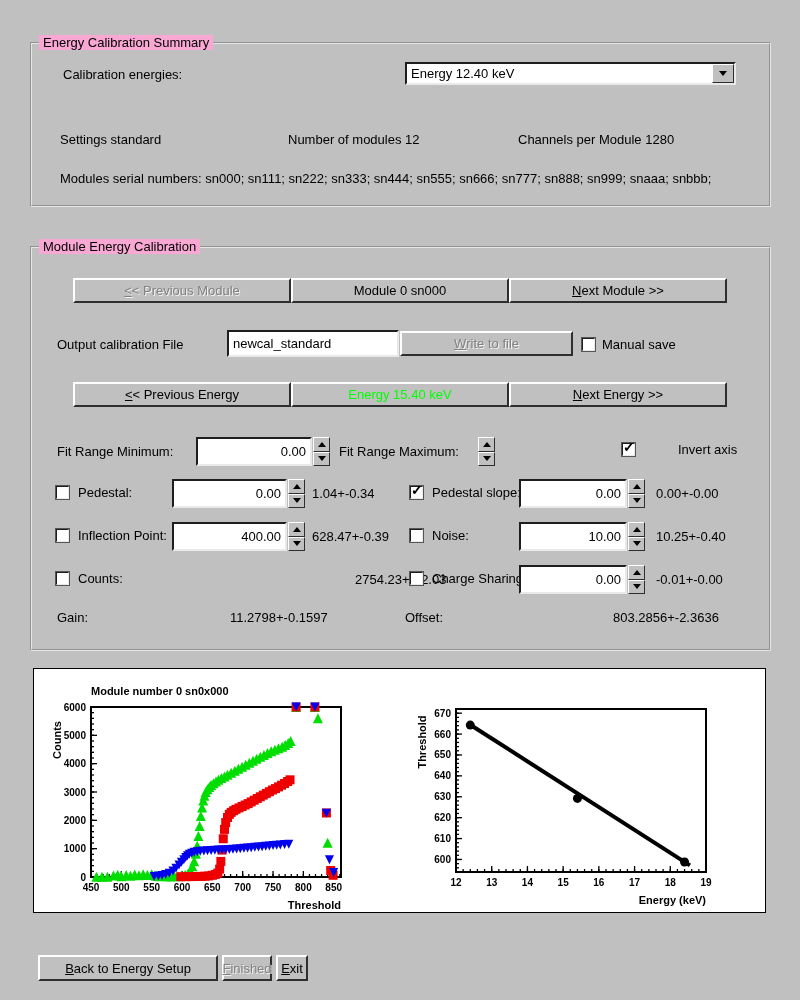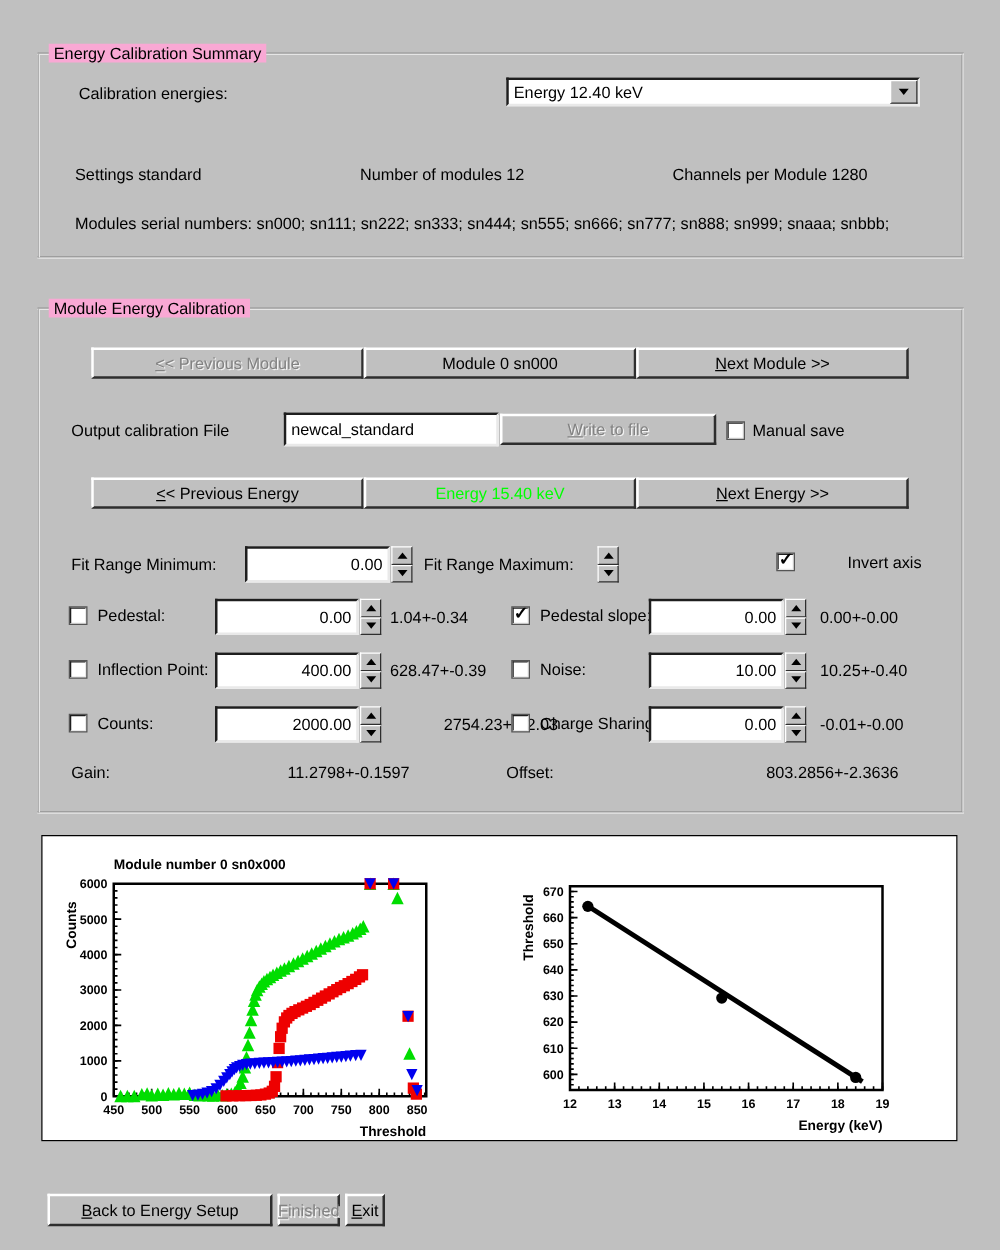--- a/index.html
+++ b/index.html
@@ -50,21 +50,21 @@
   </div>
   <span class="lbl" style="left:63px;top:67px;">Calibration energies:</span>
   <div class="combo" style="left:405px;top:62px;width:331px;height:23px;">
     <span class="combo-text">Energy 12.40 keV</span>
     <span class="combo-btn">
         <i class="arr-dn"></i>
       </span>
   </div>
   <span class="lbl" style="left:60px;top:132px;">Settings standard</span>
   <span class="lbl" style="left:288px;top:132px;">Number of modules 12</span>
-  <span class="lbl" style="left:538px;top:132px;">Channels per Module 1280</span>
+  <span class="lbl" style="left:518px;top:132px;">Channels per Module 1280</span>
   <span class="lbl" style="left:60px;top:171px;">Modules serial numbers: sn000; sn111; sn222; sn333; sn444; sn555; sn666; sn777; sn888; sn999; snaaa; snbbb;</span>
 
   <div class="groupbox" style="left:30px;top:246px;width:737px;height:401px;">
     <span class="gb-title">Module Energy Calibration</span>
   </div>
 
   <div class="btn disabled mnemonic" style="left:73px;top:278px;width:218px;height:25px;"><u>&lt;</u>&lt; Previous Module</div>
   <div class="btn" style="left:291px;top:278px;width:218px;height:25px;">Module 0 sn000</div>
   <div class="btn mnemonic" style="left:509px;top:278px;width:218px;height:25px;"><u>N</u>ext Module &gt;&gt;</div>
 
@@ -163,31 +163,20 @@
         </div>
         <div class="spin-b">
           <i class="arr-dn-s"></i>
         </div>
       </div>
   </div>
   <span class="lbl" style="left:656px;top:529px;">10.25+-0.40</span>
 
   <span class="cb" style="left:56px;top:572px;"></span>
   <span class="lbl" style="left:78px;top:571px;">Counts:</span>
-  <div class="spin" style="left:172px;top:565px;width:133px;height:29px;">
-    <div class="spin-field">2000.00</div>
-    <div class="spin-btns">
-        <div class="spin-b">
-          <i class="arr-up-s"></i>
-        </div>
-        <div class="spin-b">
-          <i class="arr-dn-s"></i>
-        </div>
-      </div>
-  </div>
   <span class="lbl" style="left:312px;top:572px;margin-left:43px;">2754.23+-52.03</span>
 
   <span class="cb" style="left:410px;top:572px;"></span>
   <span class="lbl" style="left:432px;top:571px;">Charge Sharing</span>
   <div class="spin" style="left:519px;top:565px;width:126px;height:29px;">
     <div class="spin-field">0.00</div>
     <div class="spin-btns">
         <div class="spin-b">
           <i class="arr-up-s"></i>
         </div>

